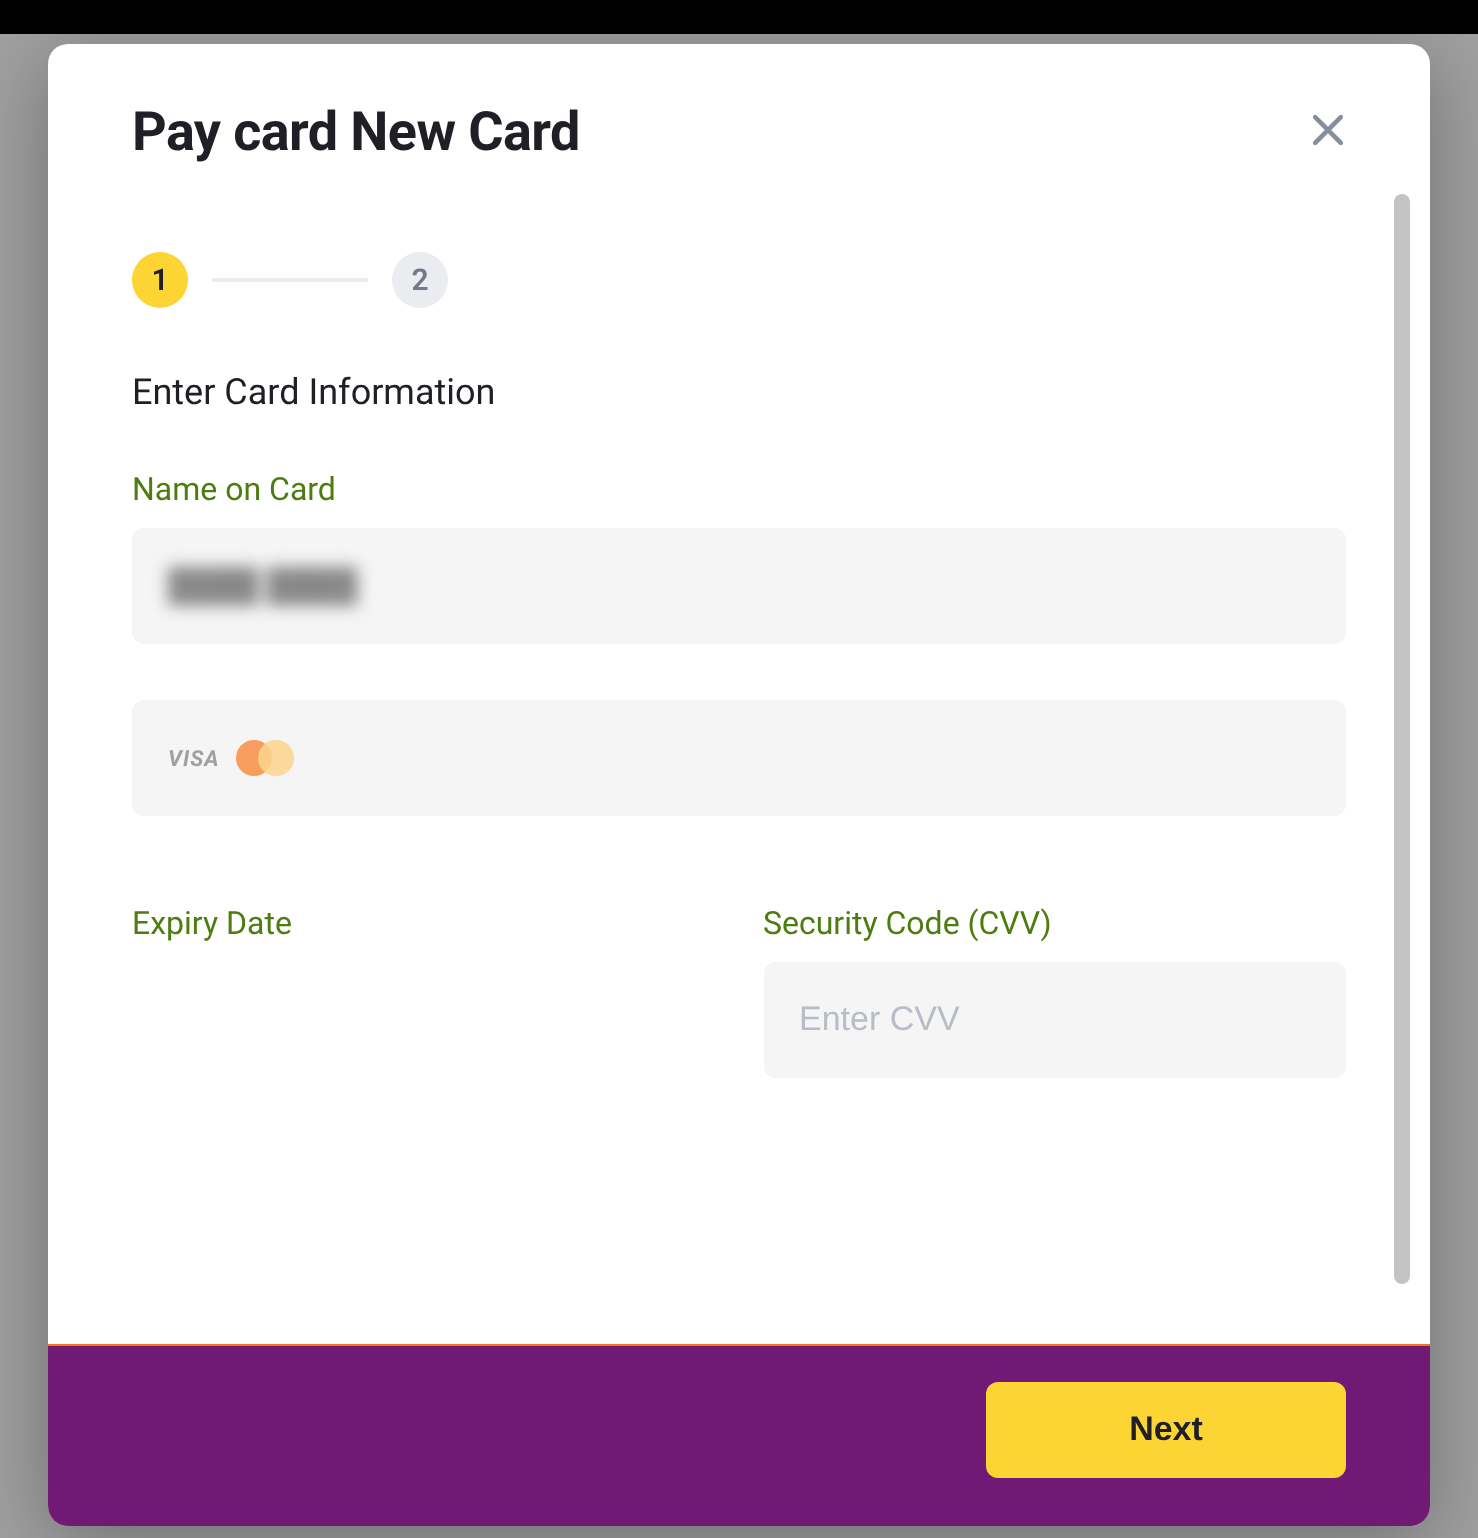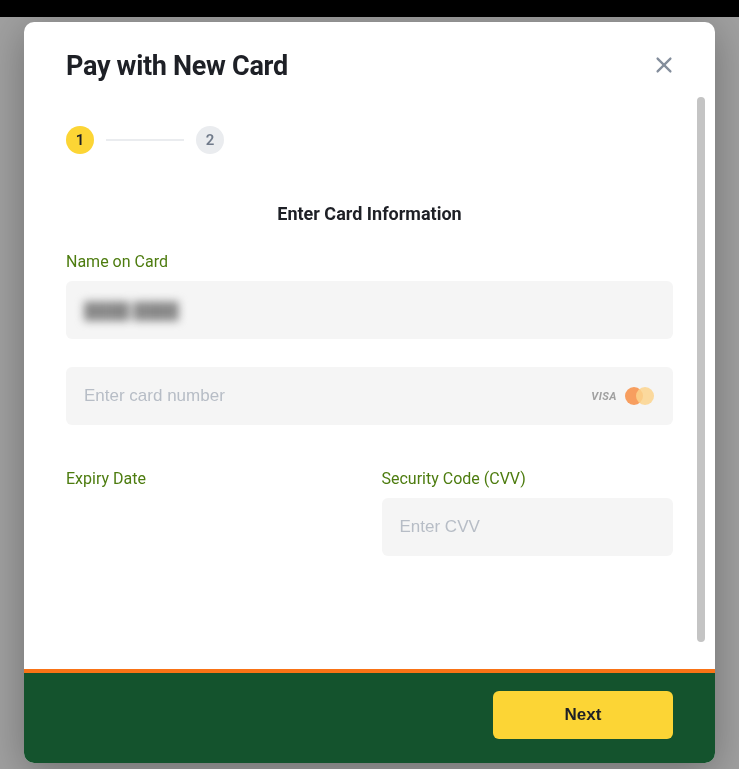--- a/index.html
+++ b/index.html
@@ -99,24 +99,23 @@
       background: #eaecef;
       color: #707a8a;
     }
     .step-line {
       width: 78px;
       height: 2px;
       background: #eaecef;
     }
     .section-title {
       font-size: 18px;
-      font-weight: 700;
-      color: #1e2026;
-      margin-top: 49px;
-      text-align: center;
+      font-weight: 400;
+      color: #1e2026;
+      margin-top: 32px;
     }
     .field {
       margin-top: 28px;
     }
     .field-label {
       font-size: 16px;
       color: #4d7c0f;
       font-weight: 400;
       margin-bottom: 10px;
       display: block;
@@ -187,22 +186,22 @@
       margin-top: 44px;
     }
     .field-row .field {
       flex: 1;
       margin-top: 0;
     }
     .modal-footer {
       padding: 18px 42px 24px;
       display: flex;
       justify-content: flex-end;
-      border-top: 4px solid #f97316;
-      background: #14532d;
+      border-top: 1px solid #f97316;
+      background: #701a75;
     }
     .next-btn {
       background: #fcd535;
       border: none;
       border-radius: 6px;
       padding: 0 36px;
       height: 48px;
       min-width: 180px;
       font-size: 17px;
       font-weight: 600;
@@ -210,21 +209,21 @@
       cursor: pointer;
     }
   </style>
 </head>
 <body>
 
 <div class="backdrop"></div>
 
 <div class="modal">
   <div class="modal-header">
-    <h1 class="modal-title">Pay with New Card</h1>
+    <h1 class="modal-title">Pay card New Card</h1>
     <div class="close-btn">
       <svg viewBox="0 0 24 24" fill="none" stroke="currentColor" stroke-width="2.5" stroke-linecap="round">
         <line x1="5" y1="5" x2="19" y2="19"></line>
         <line x1="19" y1="5" x2="5" y2="19"></line>
       </svg>
     </div>
   </div>
 
   <div class="modal-body">
 
@@ -238,21 +237,20 @@
 
     <div class="field">
       <label class="field-label">Name on Card</label>
       <div class="input-wrap">
         <span class="blurred-value">████ ████</span>
       </div>
     </div>
 
     <div class="field">
       <div class="input-wrap">
-        <input type="text" placeholder="Enter card number" style="">
         <div class="card-icons">
           <span class="visa-text">VISA</span>
           <span class="mastercard-icon">
             <span class="mc-circle mc-red"></span>
             <span class="mc-circle mc-yellow"></span>
           </span>
         </div>
       </div>
     </div>
 

